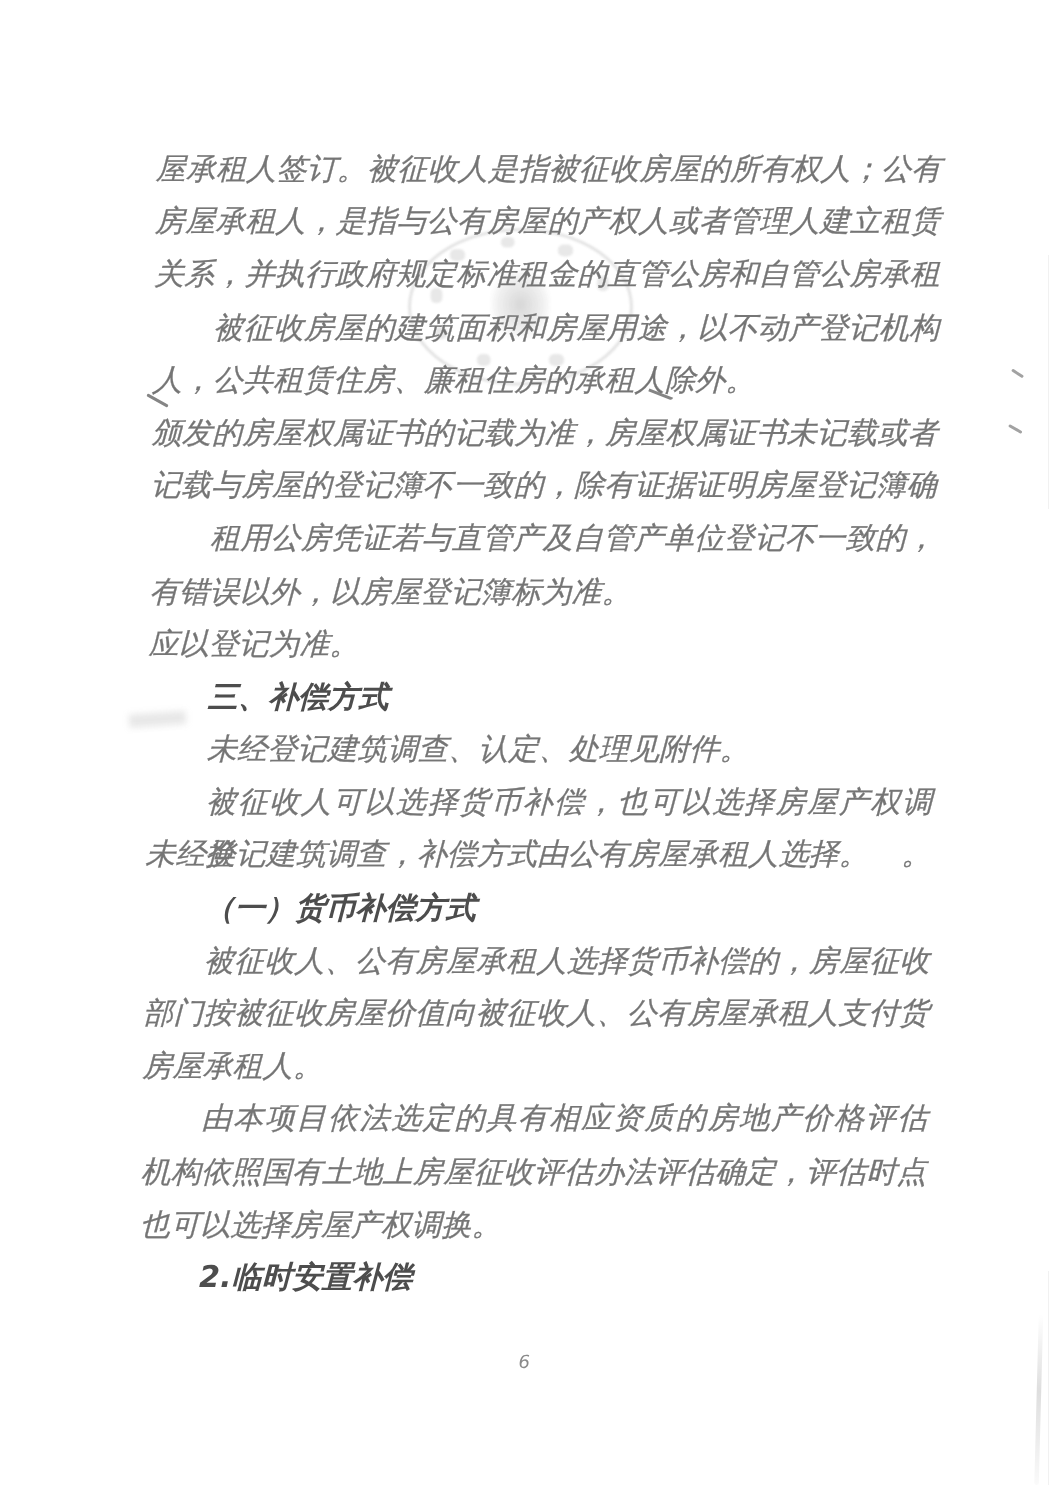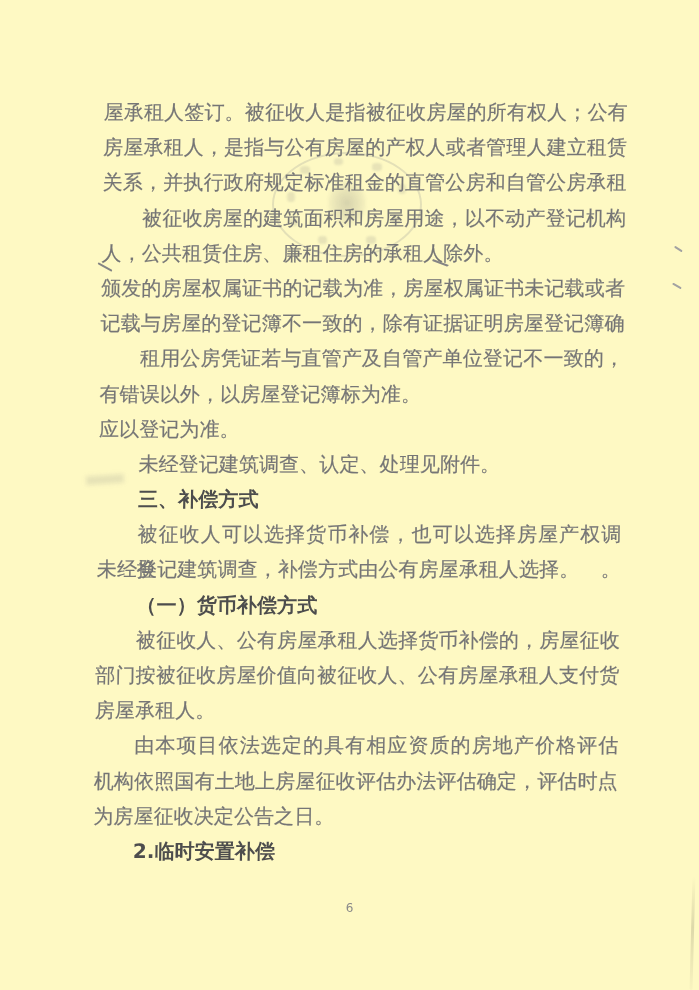--- a/index.html
+++ b/index.html
@@ -1,23 +1,24 @@
 <!DOCTYPE html>
 <html><head>
 <meta charset="utf-8">
 <style>
   html, body { margin: 0; padding: 0; background: #e8e8e8; }
   .page {
     position: relative;
     width: 699px;
     height: 990px;
     margin: 0 auto;
-    background: #fef9c3;
+    background: #ffffff;
     overflow: hidden;
     font-family: "DejaVu Serif", "Liberation Serif", serif;
+    font-style: italic;
   }
 
   
   .content {
     position: absolute;
     left: 104px;
     top: 95px;
     width: 524px;
     z-index: 2;
     transform: skewX(-0.85deg);
@@ -140,31 +141,31 @@
       <div class="line">屋承租人签订。被征收人是指被征收房屋的所有权人；公有</div>
       <div class="line">房屋承租人，是指与公有房屋的产权人或者管理人建立租赁</div>
       <div class="line">关系，并执行政府规定标准租金的直管公房和自管公房承租</div>
       <div class="line indent">被征收房屋的建筑面积和房屋用途，以不动产登记机构</div>
       <div class="line para-end">人，公共租赁住房、廉租住房的承租人除外。</div>
       <div class="line">颁发的房屋权属证书的记载为准，房屋权属证书未记载或者</div>
       <div class="line">记载与房屋的登记簿不一致的，除有证据证明房屋登记簿确</div>
       <div class="line indent">租用公房凭证若与直管产及自管产单位登记不一致的，</div>
       <div class="line para-end">有错误以外，以房屋登记簿标为准。</div>
       <div class="line para-end">应以登记为准。</div>
+      <div class="line heading indent para-end">三、补偿方式</div>
       <div class="line indent para-end">未经登记建筑调查、认定、处理见附件。</div>
-      <div class="line heading indent para-end">三、补偿方式</div>
       <div class="line indent">被征收人可以选择货币补偿，也可以选择房屋产权调换。</div>
       <div class="line para-end">未经登记建筑调查，补偿方式由公有房屋承租人选择。</div>
       <div class="line heading indent para-end">（一）货币补偿方式</div>
       <div class="line indent">被征收人、公有房屋承租人选择货币补偿的，房屋征收</div>
       <div class="line">部门按被征收房屋价值向被征收人、公有房屋承租人支付货</div>
       <div class="line para-end">房屋承租人。</div>
       <div class="line indent">由本项目依法选定的具有相应资质的房地产价格评估</div>
       <div class="line">机构依照国有土地上房屋征收评估办法评估确定，评估时点</div>
-      <div class="line para-end">为房屋征收决定公告之日。</div>
+      <div class="line para-end">也可以选择房屋产权调换。</div>
       <div class="line heading indent para-end">2.临时安置补偿</div>
     </div>
 
   <div class="mark tick-left"></div>
   <div class="mark tick-mid"></div>
   <div class="mark tick-margin1"></div>
   <div class="mark tick-margin2"></div>
   <div class="smudge"></div>
   <div class="edge-shadow"></div>
 

